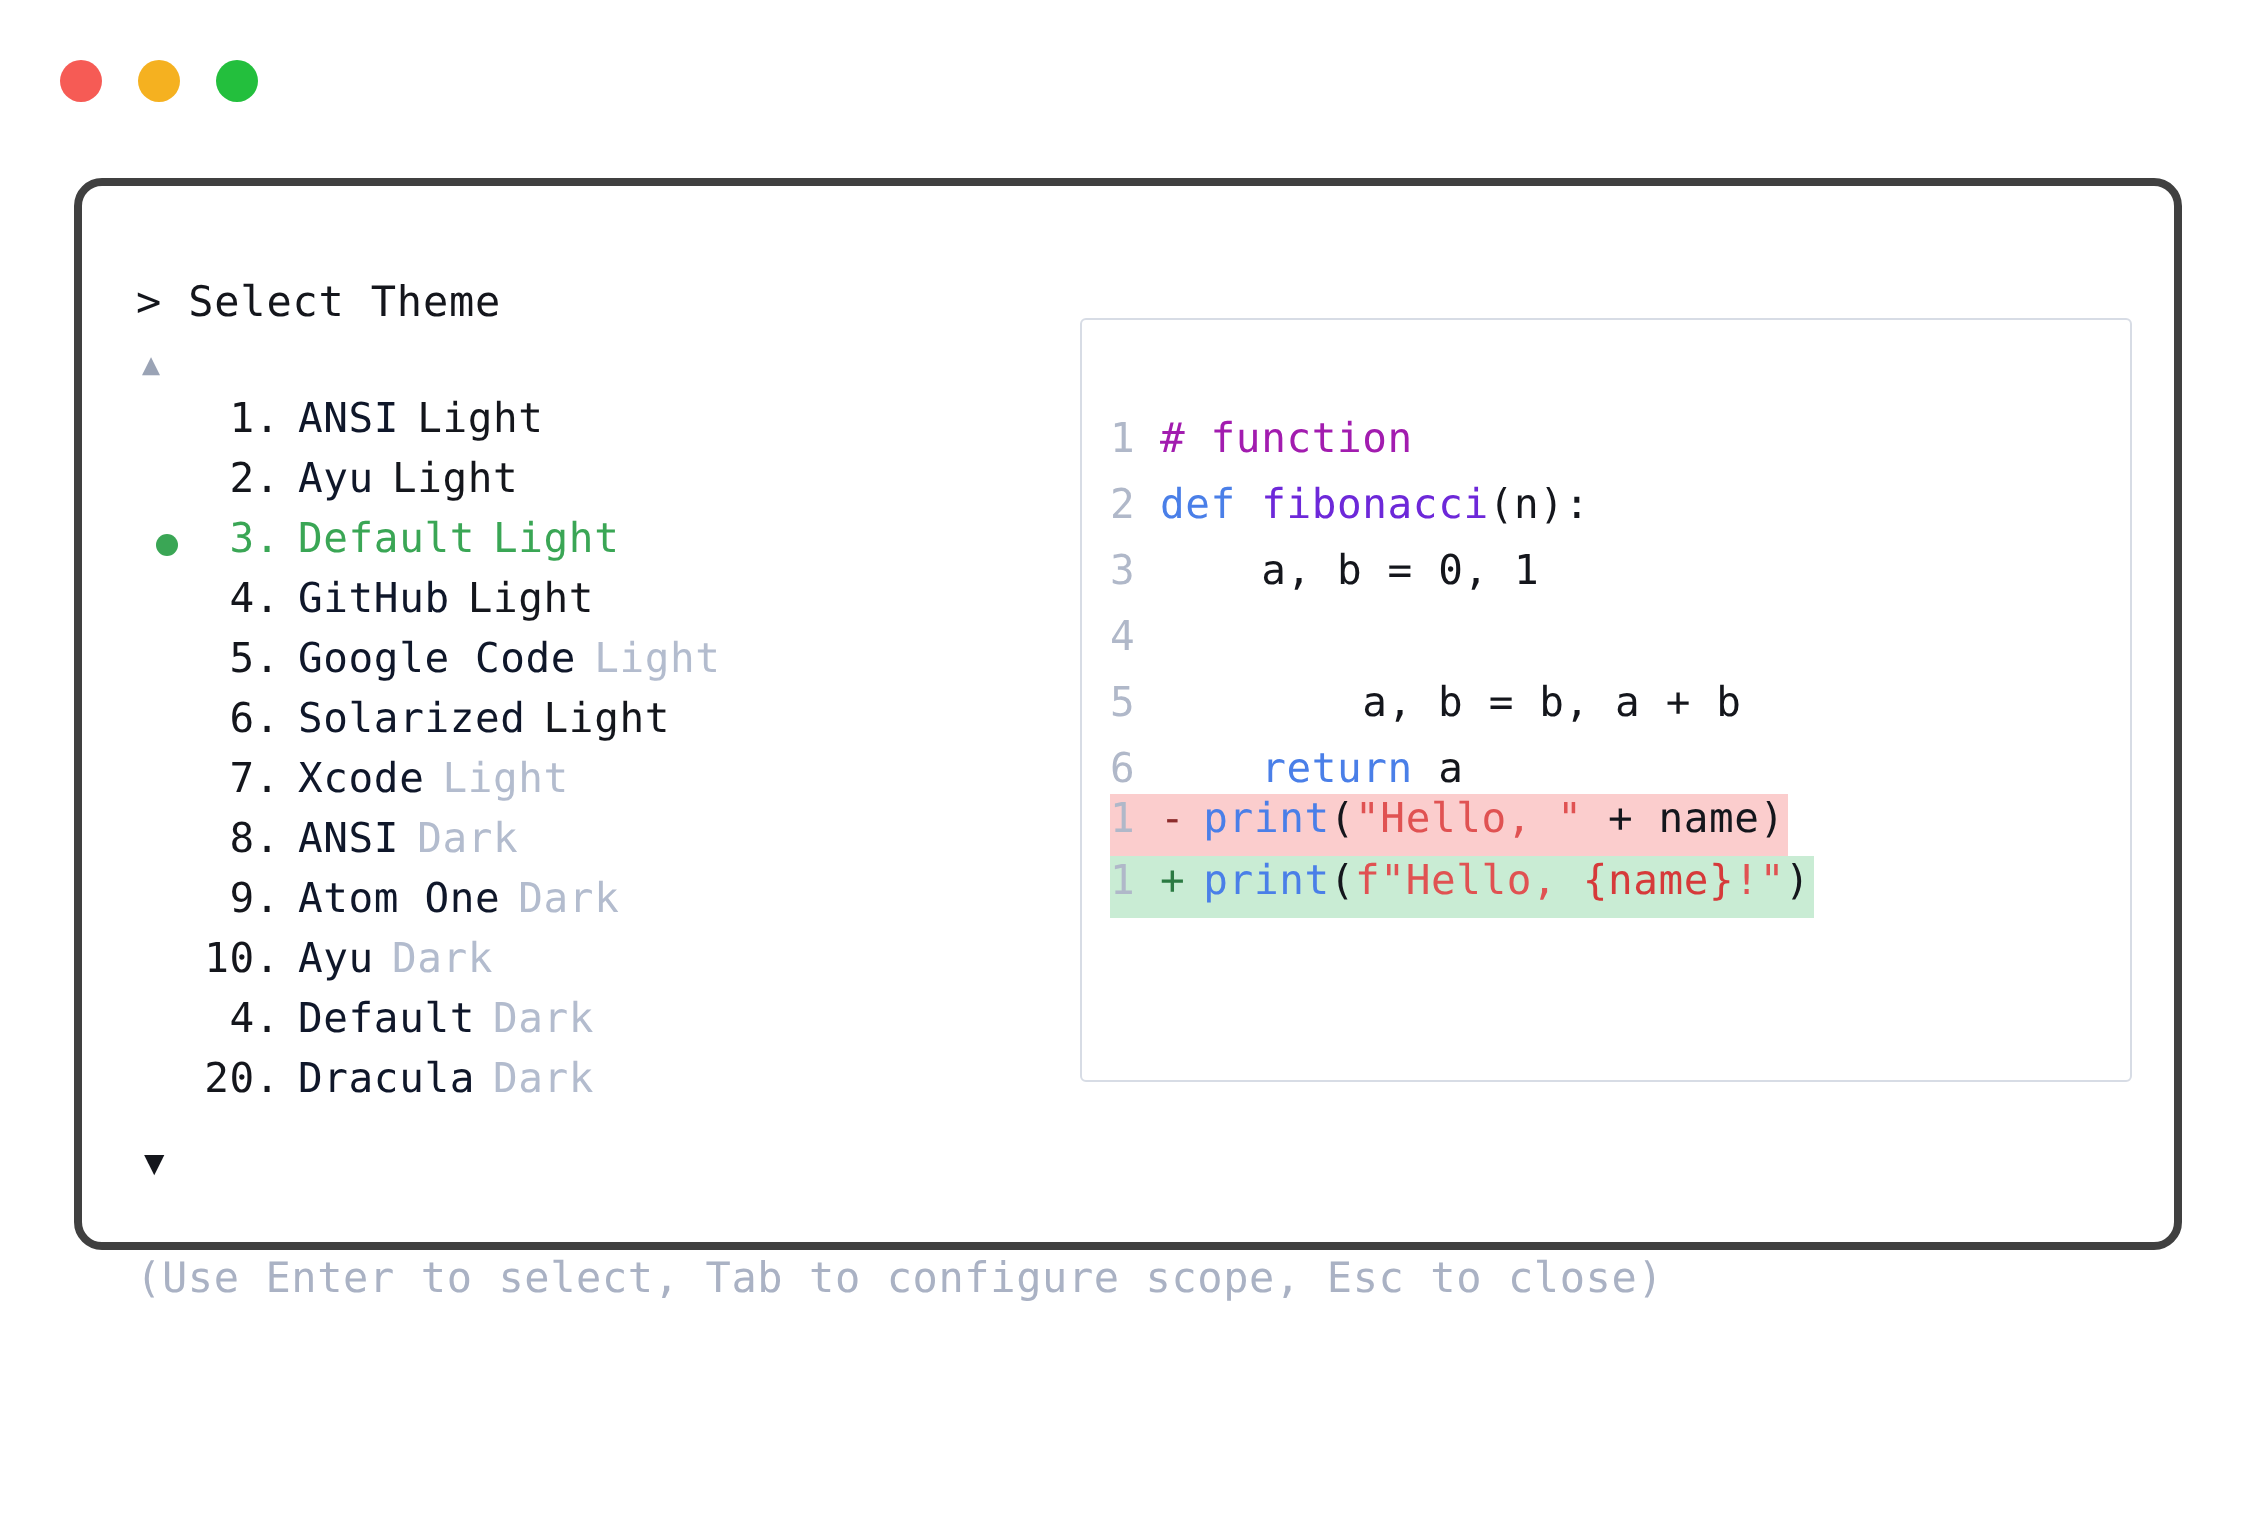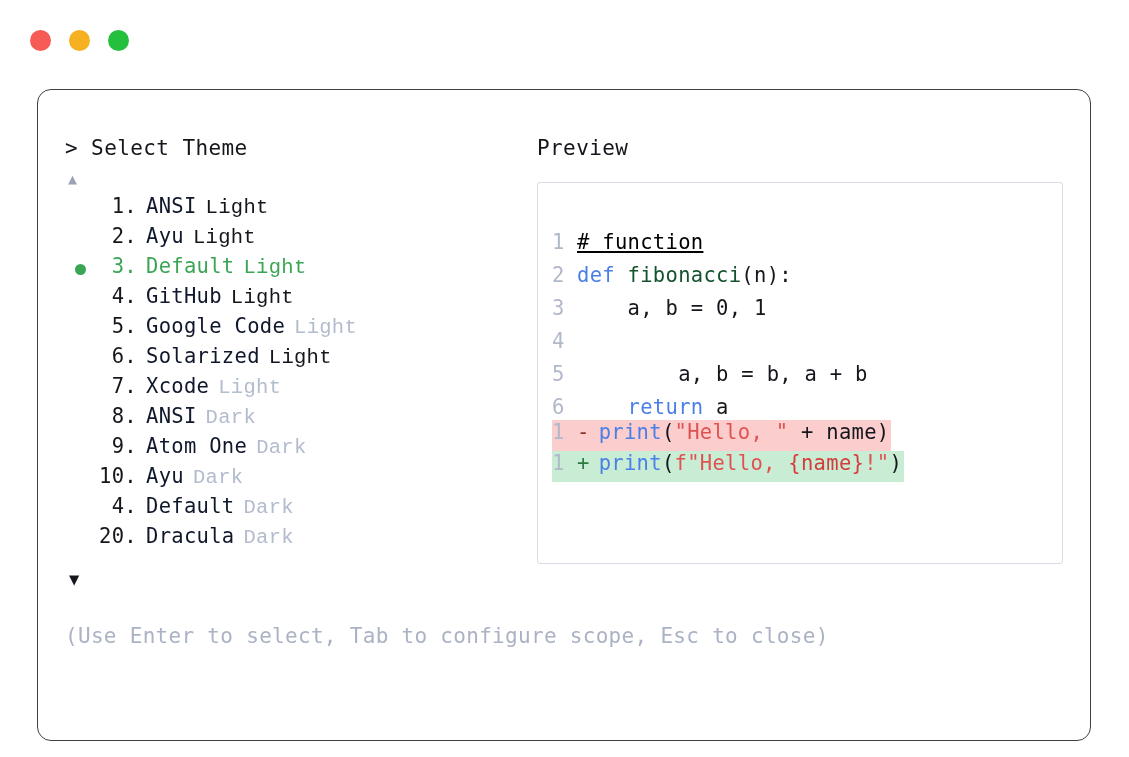--- a/index.html
+++ b/index.html
@@ -38,22 +38,22 @@
   .dot-close { background: #f65b55; }
   .dot-min   { background: #f5b120; }
   .dot-max   { background: #23bf3d; }
 
   
   .card {
     position: absolute;
     left: 37px;
     top: 89px;
     width: 1054px;
-    height: 652px;
-    border: 1px solid #404040;
+    height: 536px;
+    border: 4px solid #404040;
     border-radius: 14px;
     background: #ffffff;
     box-sizing: border-box;
   }
 
   .columns {
     position: absolute;
     left: 0;
     top: 0;
     width: 100%;
@@ -117,21 +117,21 @@
     background: #3aa655;
     display: block;
   }
   .idx {
     width: 42px;
     flex: 0 0 42px;
     text-align: right;
     color: #14161c;
   }
   .tname { color: #0f172a; padding-left: 9px; }
-  .tvariant { padding-left: 9px; font-family: Liberation Mono, monospace; }
+  .tvariant { padding-left: 9px; }
   .variant-strong { color: #14161c; }
   .variant-muted { color: #b3bcce; }
   .theme-row.selected .idx,
   .theme-row.selected .idx-sep,
   .theme-row.selected .tname,
   .theme-row.selected .tvariant { color: #3aa655; }
 
   .hint {
     position: absolute;
     left: 27px;
@@ -206,23 +206,23 @@
   }
   .diff-del { background: #fbcdcd; }
   .diff-add { background: #c9ecd4; }
   .diff .ln { color: #b0b8c9; }
   .marker { padding-left: 9px; }
   .marker-del { color: #8c2b2b; }
   .marker-add { color: #2b7a42; }
   .diff-src { padding-left: 9px; }
 
   
-  .tok-comment { color: #000000; text-decoration: underline; }
+  .tok-comment { color: #a21caf; }
   .tok-kw      { color: #4a7fe8; text-align: right; }
-  .tok-fn      { color: #14532d; }
+  .tok-fn      { color: #6d28d9; }
   .tok-plain   { color: #14161c; }
   .tok-str     { color: #e05252; }
   .tok-interp  { color: #d63a3a; }
   .tok-num     { color: #14161c; }
 </style>
 </head>
 <body>
 
 <div class="app">
 
@@ -251,21 +251,20 @@
             <li class="theme-row"><span class="bullet-cell"></span><span class="idx">10.</span><span class="tname">Ayu</span><span class="tvariant variant-muted">Dark</span></li>
             <li class="theme-row"><span class="bullet-cell"></span><span class="idx">4.</span><span class="tname">Default</span><span class="tvariant variant-muted">Dark</span></li>
             <li class="theme-row"><span class="bullet-cell"></span><span class="idx">20.</span><span class="tname">Dracula</span><span class="tvariant variant-muted">Dark</span></li>
           </ul>
         <div class="arrow arrow-down">▼</div>
       </div>
 
       <div class="hint">(Use Enter to select, Tab to configure scope, Esc to close)</div>
 
       <div class="right">
-        <div class="preview-label">Preview</div>
         <div class="preview-box">
           <div class="code" id="code-block">
               <div class="code-line"><span class="ln">1</span><span class="src"><span class="tok-comment"># function</span></span></div>
               <div class="code-line"><span class="ln">2</span><span class="src"><span class="tok-kw">def </span><span class="tok-fn">fibonacci</span><span class="tok-plain">(n):</span></span></div>
               <div class="code-line"><span class="ln">3</span><span class="src"><span class="tok-plain">    a, b = </span><span class="tok-num">0</span><span class="tok-plain">, </span><span class="tok-num">1</span></span></div>
               <div class="code-line"><span class="ln">4</span></div>
               <div class="code-line"><span class="ln">5</span><span class="src"><span class="tok-plain">        a, b = b, a + b</span></span></div>
               <div class="code-line"><span class="ln">6</span><span class="src"><span class="tok-plain">    </span><span class="tok-kw">return</span><span class="tok-plain"> a</span></span></div>
             </div>
           <div class="diff" id="diff-block">

